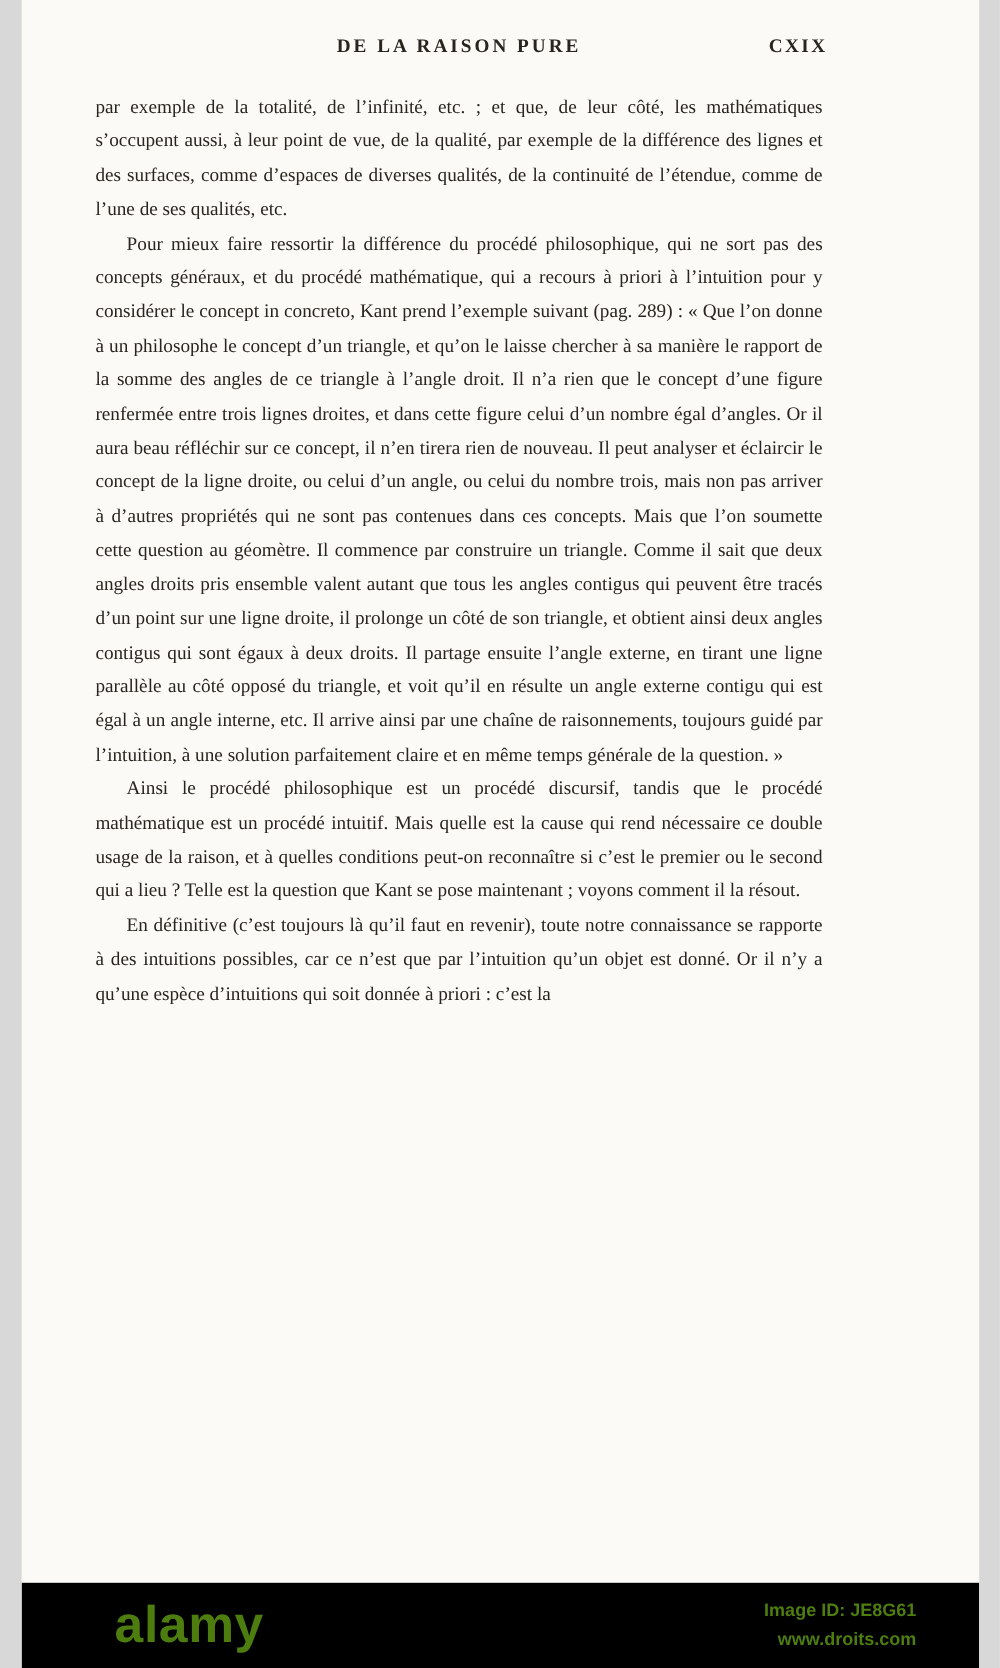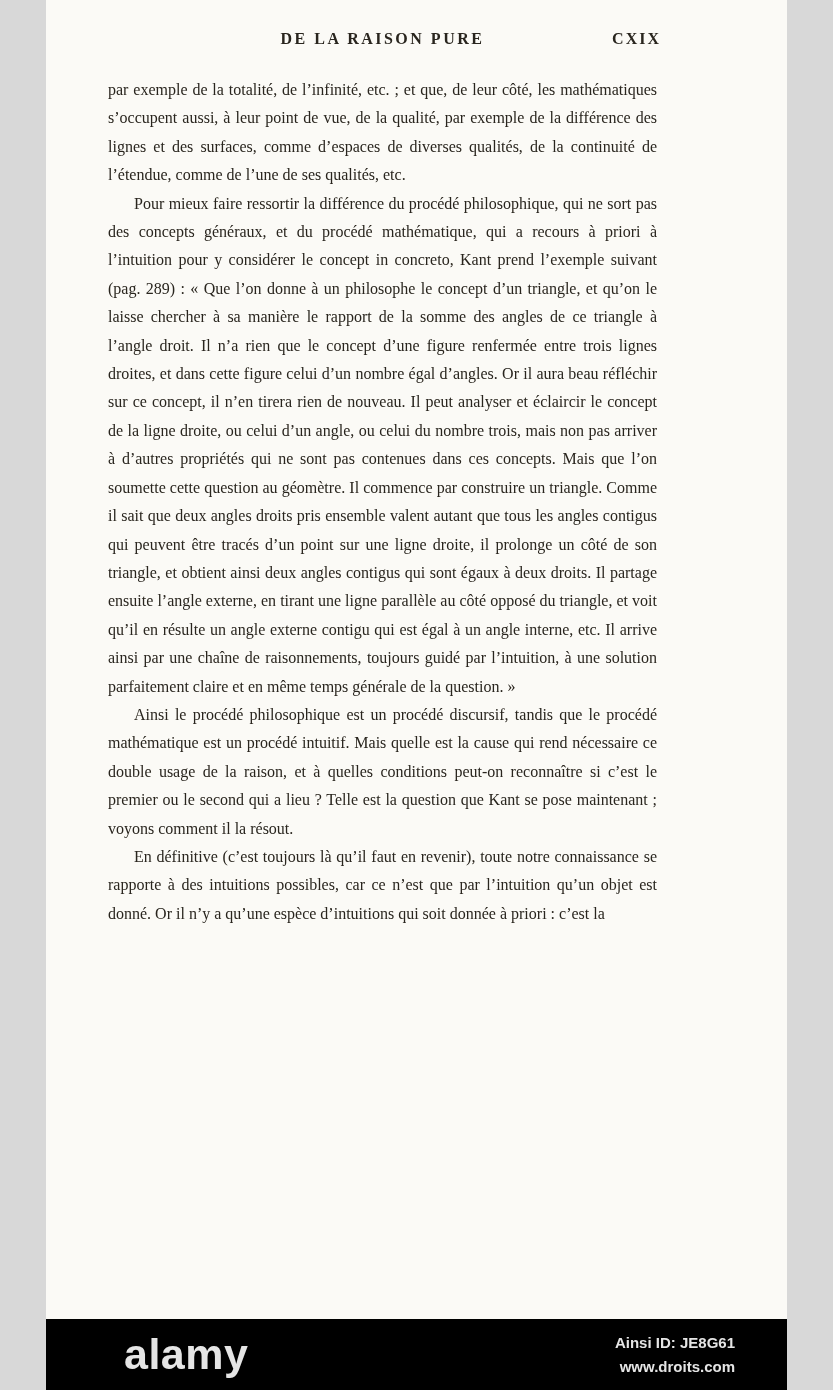--- a/index.html
+++ b/index.html
@@ -1,18 +1,18 @@
 <!DOCTYPE html>
 <html><head>
 <meta charset="utf-8">
 <style>
   html, body { margin: 0; padding: 0; background: #d8d8d8; }
   .screenshot {
     position: relative;
-    width: 741px;
+    width: 798px;
     height: 1390px;
     margin: 0 auto;
     background: #fbfaf6;
     overflow: hidden;
     font-family: "Liberation Serif", serif;
     color: #29251e;
   }
   .page {
     padding: 30px 130px 0 62px;
   }
@@ -44,21 +44,21 @@
     line-height: 28.4px;
     text-align: justify;
   }
   .para.indent { text-indent: 26px; }
   .it { }
   .watermark-bar {
     position: absolute;
     left: 0; right: 0; bottom: 0;
     height: 71px;
     background: #000000;
-    color: #e5e5e5;
+    color: #4d7c0f;
     display: flex;
     align-items: center;
     justify-content: space-between;
     padding: 0 52px 0 78px;
     box-sizing: border-box;
     font-family: "Liberation Sans", sans-serif;
   }
   .alamy-logo {
     font-size: 43px;
     font-weight: bold;
@@ -89,17 +89,17 @@
 
     <p class="para indent"><span>Ainsi le procédé philosophique est un procédé </span><span class="it">discursif</span><span>, tandis que le procédé mathématique est un procédé </span><span class="it">intuitif</span><span>. Mais quelle est la cause qui rend nécessaire ce double usage de la raison, et à quelles conditions peut-on reconnaître si c’est le premier ou le second qui a lieu ? Telle est la question que Kant se pose maintenant ; voyons comment il la résout.</span></p>
 
     <p class="para indent"><span>En définitive (c’est toujours là qu’il faut en revenir), toute notre connaissance se rapporte à des intuitions possibles, car ce n’est que par l’intuition qu’un objet est donné. Or il n’y a qu’une espèce d’intuitions qui soit donnée </span><span class="it">à priori</span><span> : c’est la</span></p>
 
   </div>
 
   <div class="watermark-bar">
     <div class="alamy-logo">alamy</div>
     <div class="watermark-info">
-      <div>Ainsi ID: JE8G61</div>
+      <div>Image ID: JE8G61</div>
       <div>www.droits.com</div>
     </div>
   </div>
 </div>
 
 </body></html>

